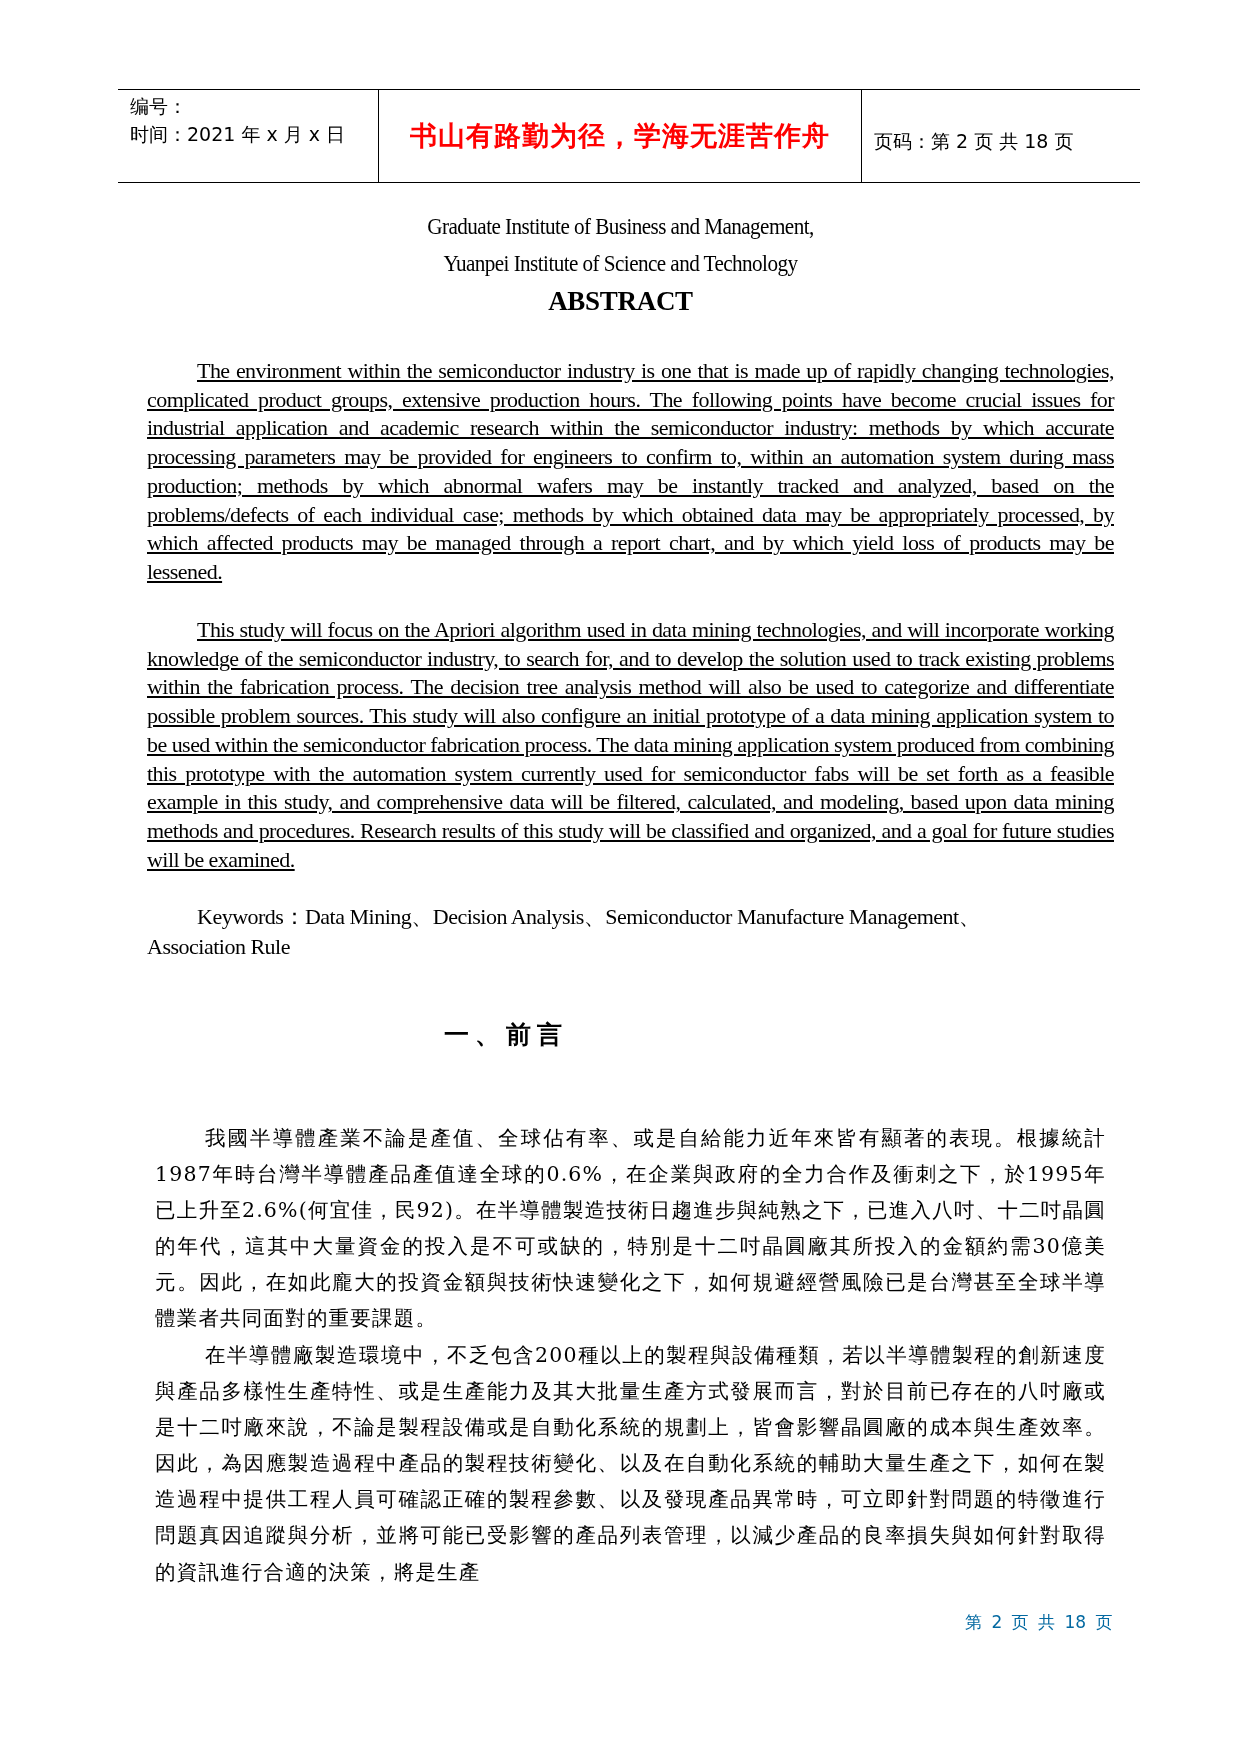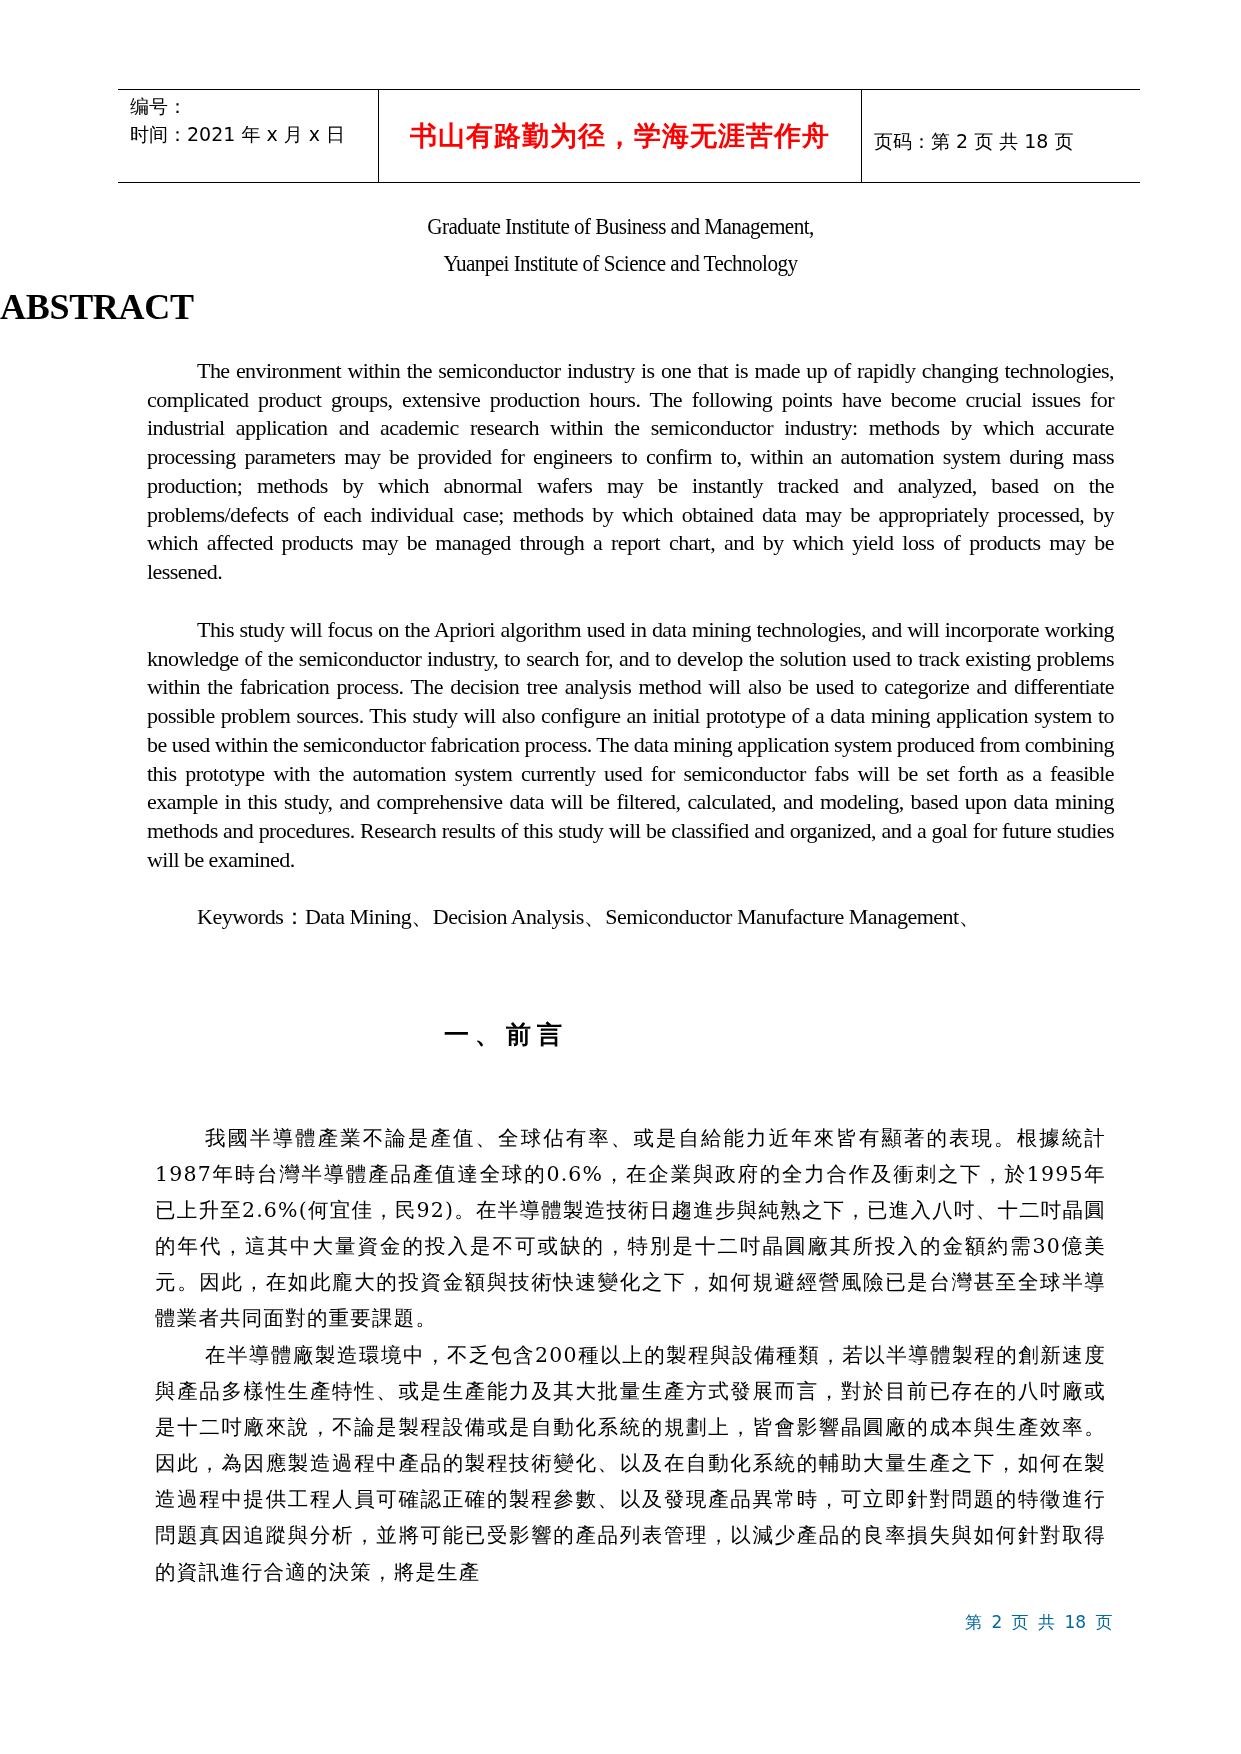--- a/index.html
+++ b/index.html
@@ -14,26 +14,26 @@
   .hdr-mid { width: 484px; border-left: 1.5px solid #000; border-right: 1.5px solid #000;
              display: flex; align-items: center; justify-content: center; }
   .motto { color: #ff0000; font-family: "DejaVu Serif", serif; font-size: 27px; font-weight: bold; letter-spacing: 1px; }
   .hdr-right { flex: 1; display: flex; align-items: center; padding-left: 12px; font-family: "DejaVu Sans", sans-serif; font-size: 19px; margin-top: 6px; }
 
   
   .affil { position: absolute; left: 0; width: 1241px; text-align: center;
            font-family: "Liberation Serif", serif; font-size: 22.5px; letter-spacing: -0.6px; transform: scaleX(0.94); }
   .affil1 { top: 214px; }
   .affil2 { top: 251px; }
-  .abs-title { position: absolute; left: 0; top: 286px; width: 1241px; text-align: left;
-               font-family: "Liberation Serif", serif; font-weight: bold; font-size: 36px; letter-spacing: -0.3px; }
+  .abs-title { position: absolute; left: 0; top: 286px; width: 1241px; text-align: center;
+               font-family: "Liberation Serif", serif; font-weight: bold; font-size: 27px; letter-spacing: -0.3px; }
 
   
   .en { position: absolute; left: 147px; width: 967px; font-family: "Liberation Serif", serif;
-        font-size: 22px; line-height: 28.7px; text-align: justify; letter-spacing: -0.55px; }
+        font-size: 22px; line-height: 28.7px; text-align: justify; letter-spacing: -0.55px; text-decoration: underline; }
   .en p { margin: 0; text-indent: 50px; }
   .en1 { top: 357px; }
   .en2 { top: 616px; }
   .kw { position: absolute; left: 147px; top: 902px; width: 1000px; font-family: "Liberation Serif", serif; font-size: 22px; line-height: 30px; letter-spacing: -0.5px; }
   .kw .l1 { padding-left: 50px; white-space: nowrap; }
 
   
   .sec { position: absolute; left: 0; top: 1018px; width: 1012px; text-align: center;
          font-family: "DejaVu Serif", serif; font-weight: bold; font-size: 25px; letter-spacing: 6px; }
 
@@ -69,20 +69,21 @@
   <div class="abs-title">ABSTRACT</div>
 
   <div class="en en1">
     <p>The environment within the semiconductor industry is one that is made up of rapidly changing technologies, complicated product groups, extensive production hours. The following points have become crucial issues for industrial application and academic research within the semiconductor industry: methods by which accurate processing parameters may be provided for engineers to confirm to, within an automation system during mass production; methods by which abnormal wafers may be instantly tracked and analyzed, based on the problems/defects of each individual case; methods by which obtained data may be appropriately processed, by which affected products may be managed through a report chart, and by which yield loss of products may be lessened.</p>
   </div>
   <div class="en en2">
     <p>This study will focus on the Apriori algorithm used in data mining technologies, and will incorporate working knowledge of the semiconductor industry, to search for, and to develop the solution used to track existing problems within the fabrication process. The decision tree analysis method will also be used to categorize and differentiate possible problem sources. This study will also configure an initial prototype of a data mining application system to be used within the semiconductor fabrication process. The data mining application system produced from combining this prototype with the automation system currently used for semiconductor fabs will be set forth as a feasible example in this study, and comprehensive data will be filtered, calculated, and modeling, based upon data mining methods and procedures. Research results of this study will be classified and organized, and a goal for future studies will be examined.</p>
   </div>
   <div class="kw">
     <div class="l1">Keywords：Data Mining、Decision Analysis、Semiconductor Manufacture Management、</div>
+    <div>Association Rule</div>
   </div>
 
   <div class="sec">一、前言</div>
 
   <div class="zh zh1">
     <p>我國半導體產業不論是產值、全球佔有率、或是自給能力近年來皆有顯著的表現。根據統計1987年時台灣半導體產品產值達全球的0.6%，在企業與政府的全力合作及衝刺之下，於1995年已上升至2.6%(何宜佳，民92)。在半導體製造技術日趨進步與純熟之下，已進入八吋、十二吋晶圓的年代，這其中大量資金的投入是不可或缺的，特別是十二吋晶圓廠其所投入的金額約需30億美元。因此，在如此龐大的投資金額與技術快速變化之下，如何規避經營風險已是台灣甚至全球半導體業者共同面對的重要課題。</p>
   </div>
   <div class="zh zh2">
     <p>在半導體廠製造環境中，不乏包含200種以上的製程與設備種類，若以半導體製程的創新速度與產品多樣性生產特性、或是生產能力及其大批量生產方式發展而言，對於目前已存在的八吋廠或是十二吋廠來說，不論是製程設備或是自動化系統的規劃上，皆會影響晶圓廠的成本與生產效率。因此，為因應製造過程中產品的製程技術變化、以及在自動化系統的輔助大量生產之下，如何在製造過程中提供工程人員可確認正確的製程參數、以及發現產品異常時，可立即針對問題的特徵進行問題真因追蹤與分析，並將可能已受影響的產品列表管理，以減少產品的良率損失與如何針對取得的資訊進行合適的決策，將是生產</p>
   </div>

